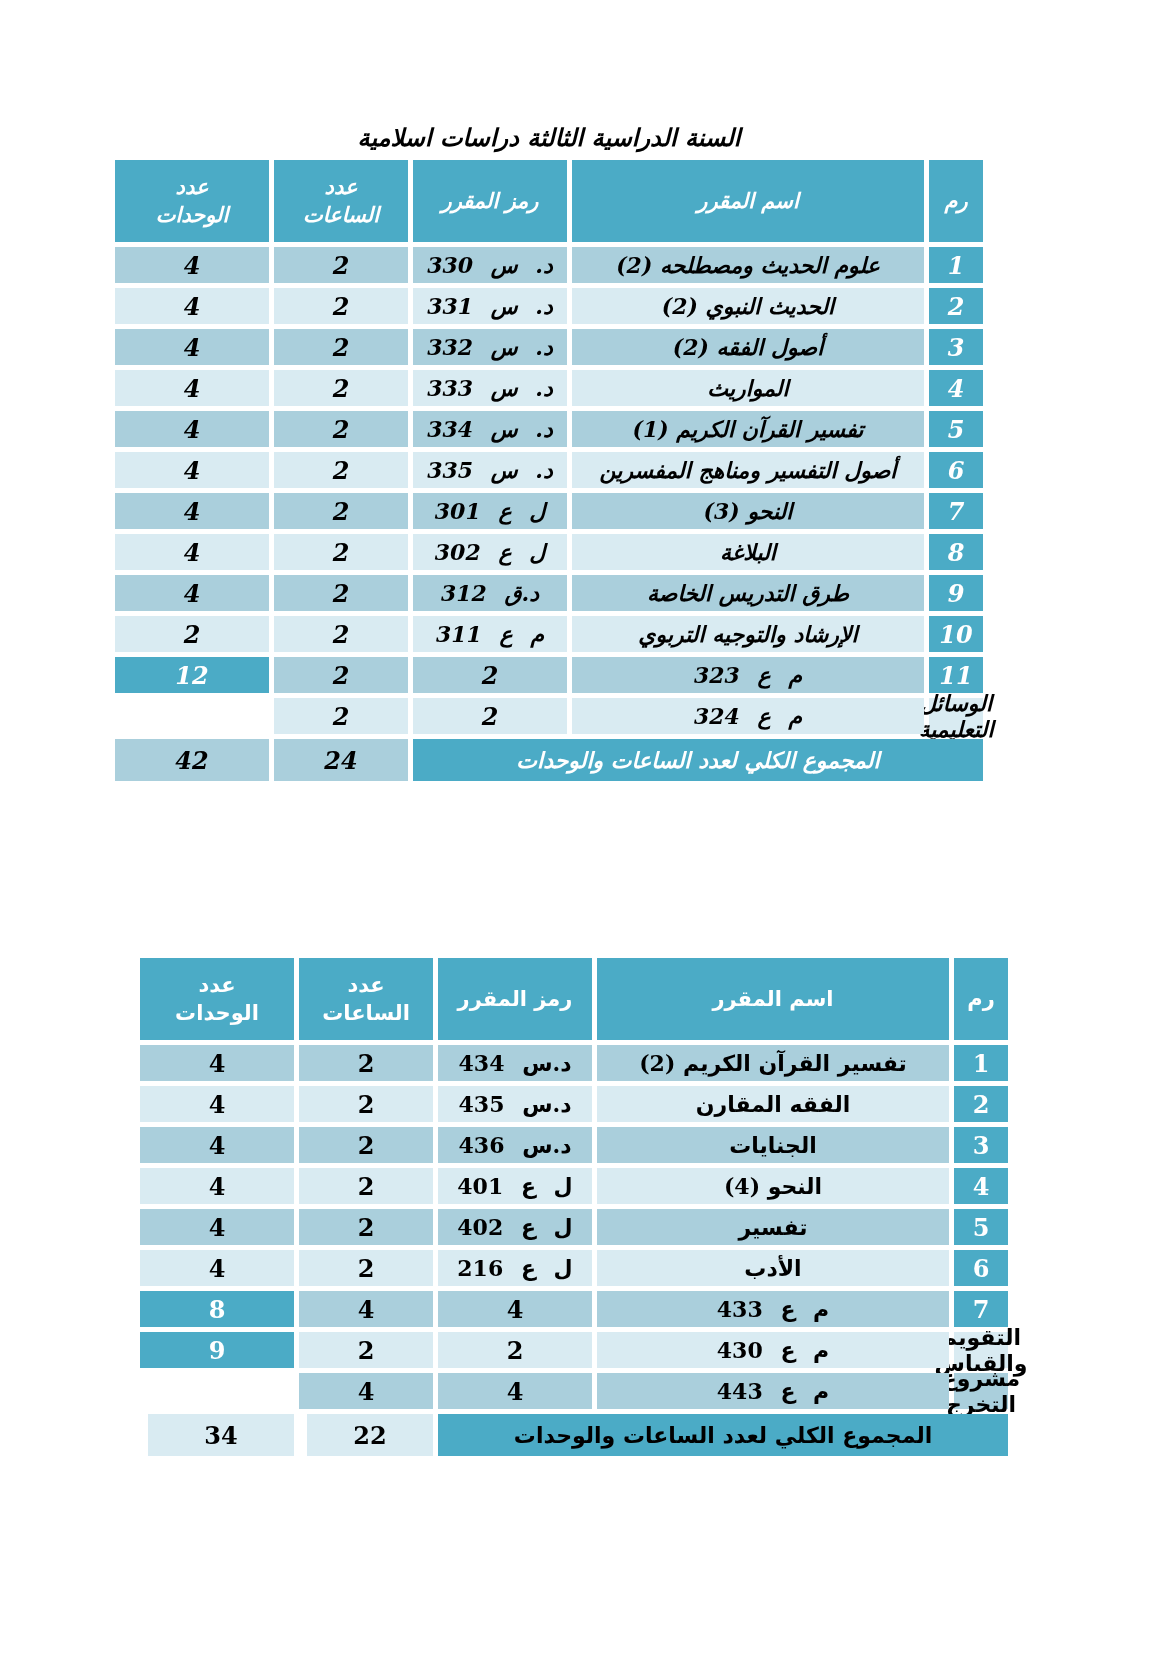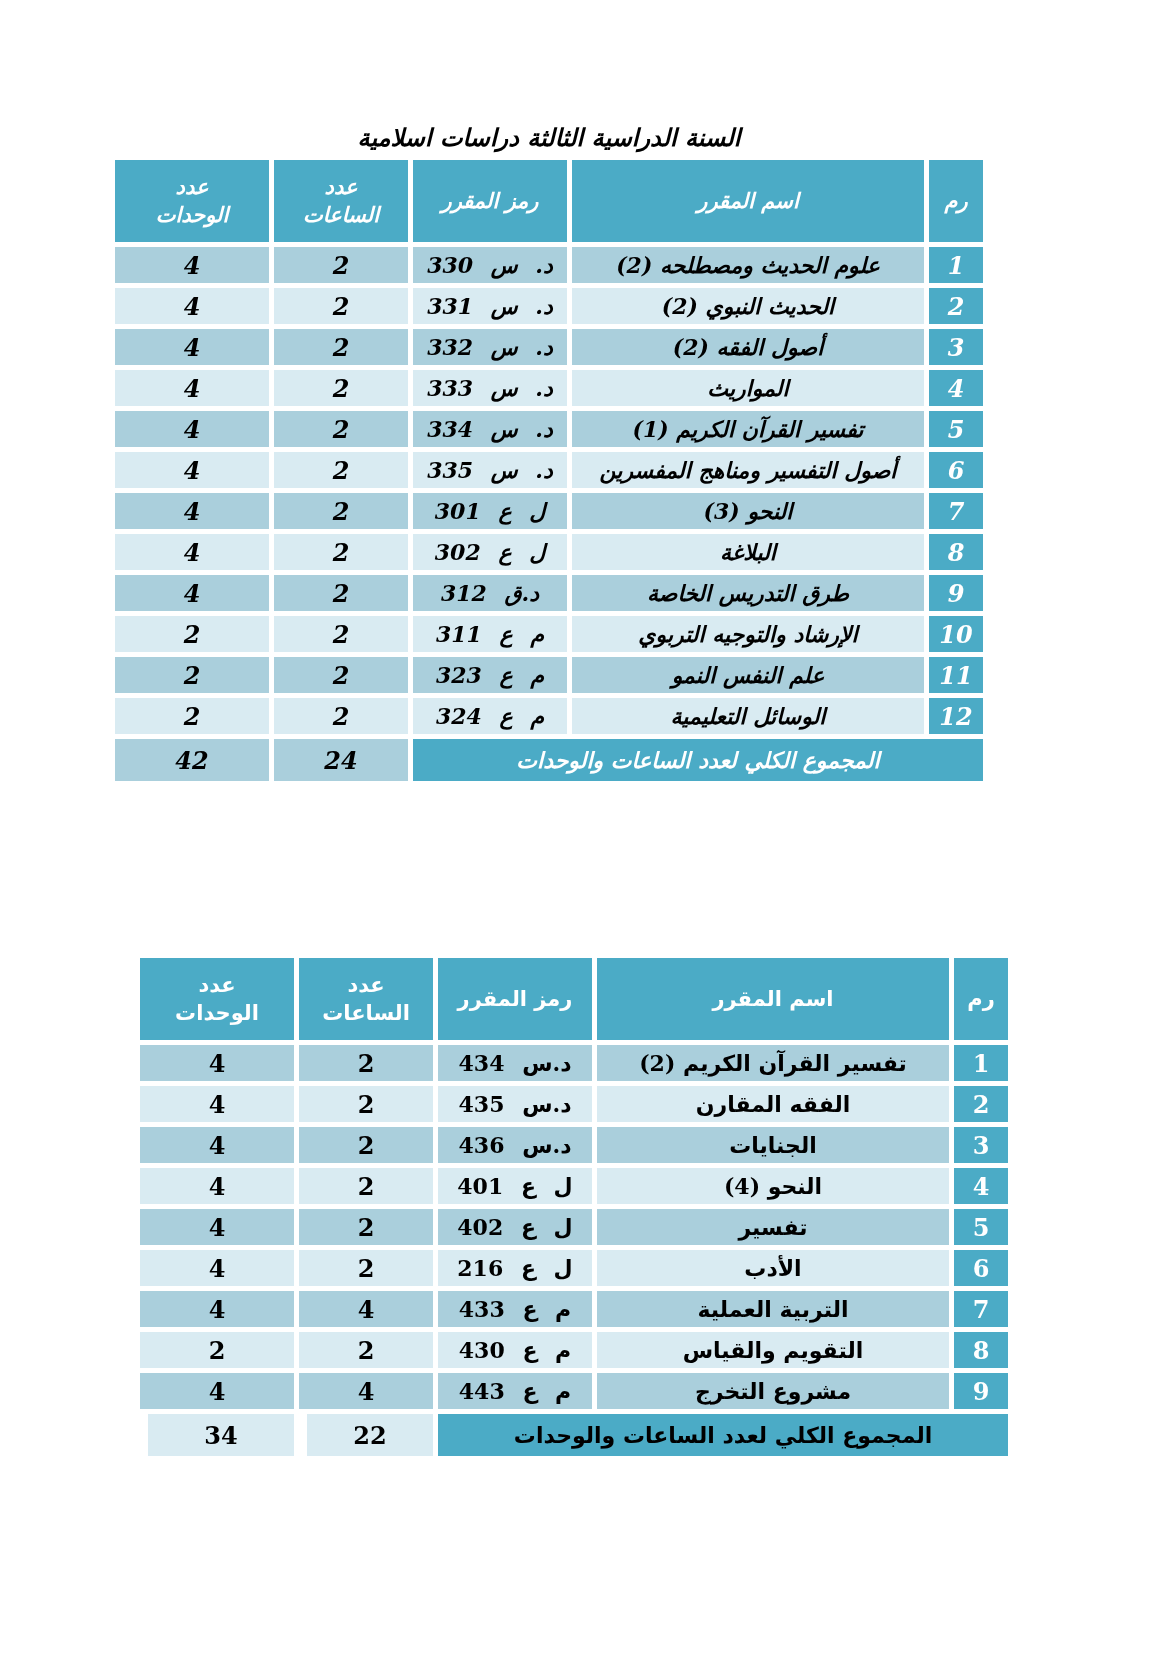--- a/index.html
+++ b/index.html
@@ -116,21 +116,20 @@
         <div class="cell td band-a">طرق التدريس الخاصة</div>
         <div class="cell td band-a code">د.ق 312</div>
         <div class="cell td band-a figure">2</div>
         <div class="cell td band-a figure">4</div>
         <div class="cell td numcol">10</div>
         <div class="cell td band-b">الإرشاد والتوجيه التربوي</div>
         <div class="cell td band-b code">م ع 311</div>
         <div class="cell td band-b figure">2</div>
         <div class="cell td band-b figure">2</div>
         <div class="cell td numcol">11</div>
-        <div class="cell td band-a">علم النفس النمو</div>
         <div class="cell td band-a code">م ع 323</div>
         <div class="cell td band-a figure">2</div>
         <div class="cell td band-a figure">2</div>
         <div class="cell td numcol">12</div>
         <div class="cell td band-b">الوسائل التعليمية</div>
         <div class="cell td band-b code">م ع 324</div>
         <div class="cell td band-b figure">2</div>
         <div class="cell td band-b figure">2</div>
         <div class="cell total-cell total-label">المجموع الكلي لعدد الساعات والوحدات</div>
         <div class="cell total-cell total-num">24</div>
@@ -171,21 +170,20 @@
         <div class="cell td band-a">تفسير</div>
         <div class="cell td band-a code">ل ع 402</div>
         <div class="cell td band-a figure">2</div>
         <div class="cell td band-a figure">4</div>
         <div class="cell td numcol">6</div>
         <div class="cell td band-b">الأدب</div>
         <div class="cell td band-b code">ل ع 216</div>
         <div class="cell td band-b figure">2</div>
         <div class="cell td band-b figure">4</div>
         <div class="cell td numcol">7</div>
-        <div class="cell td band-a">التربية العملية</div>
         <div class="cell td band-a code">م ع 433</div>
         <div class="cell td band-a figure">4</div>
         <div class="cell td band-a figure">4</div>
         <div class="cell td numcol">8</div>
         <div class="cell td band-b">التقويم والقياس</div>
         <div class="cell td band-b code">م ع 430</div>
         <div class="cell td band-b figure">2</div>
         <div class="cell td band-b figure">2</div>
         <div class="cell td numcol">9</div>
         <div class="cell td band-a">مشروع التخرج</div>

